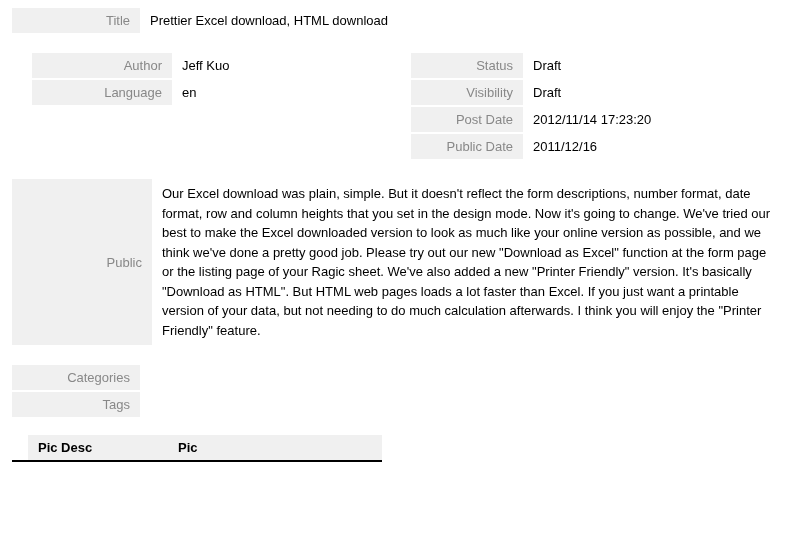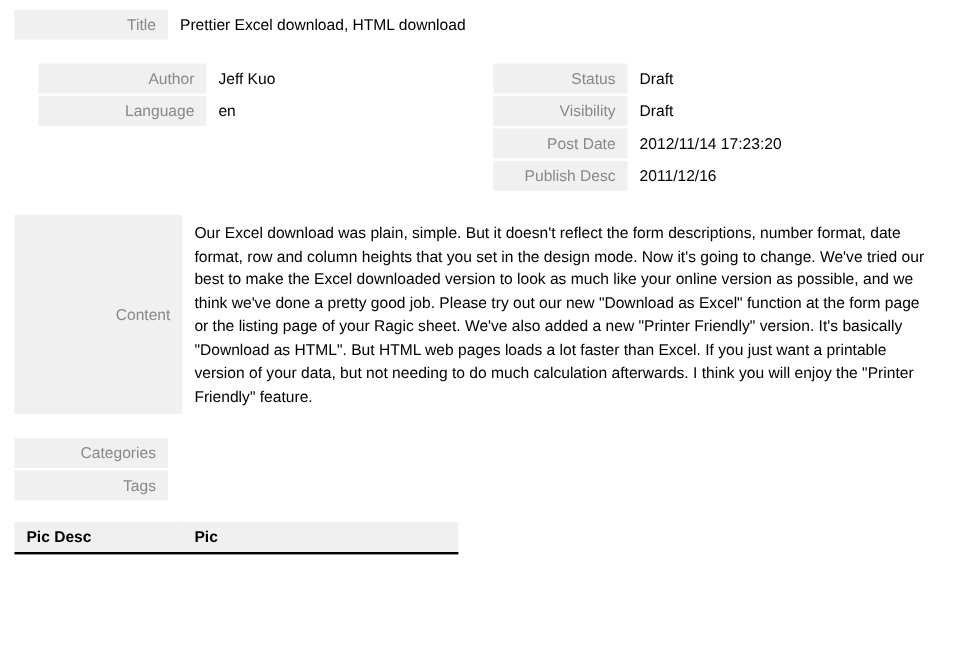--- a/index.html
+++ b/index.html
@@ -83,20 +83,21 @@
       width: 370px;
     }
     .th-cell {
       background: #f0f0f0;
       font-weight: bold;
       padding: 5px 10px;
       color: #000;
     }
     .th-cell.pic-desc {
       width: 140px;
+      margin-left: 16px;
     }
     .th-cell.pic {
       flex: 1;
     }
   </style>
 </head>
 <body>
 
 <div class="form-container">
 
@@ -139,29 +140,29 @@
       <div class="value-cell">2012/11/14 17:23:20</div>
     </div>
   </div>
 
   <div class="two-col">
     <div class="col-left">
       <div class="value-cell" style="width:140px;flex:none;"></div>
       <div class="value-cell"></div>
     </div>
     <div class="col-right">
-      <div class="label-cell">Publish Desc</div>
+      <div class="label-cell">Public Date</div>
       <div class="value-cell">2011/12/16</div>
     </div>
   </div>
 
   <div class="spacer"></div>
 
   <div class="content-row">
-    <div class="content-label">Content</div>
+    <div class="content-label">Public</div>
     <div class="content-value">Our Excel download was plain, simple. But it doesn't reflect the form descriptions, number format, date format, row and column heights that you set in the design mode. Now it's going to change. We've tried our best to make the Excel downloaded version to look as much like your online version as possible, and we think we've done a pretty good job. Please try out our new "Download as Excel" function at the form page or the listing page of your Ragic sheet. We've also added a new "Printer Friendly" version. It's basically "Download as HTML". But HTML web pages loads a lot faster than Excel. If you just want a printable version of your data, but not needing to do much calculation afterwards. I think you will enjoy the "Printer Friendly" feature.</div>
   </div>
 
   <div class="spacer"></div>
 
   <div class="row">
     <div class="label-cell">Categories</div>
     <div class="value-cell"></div>
   </div>
 

